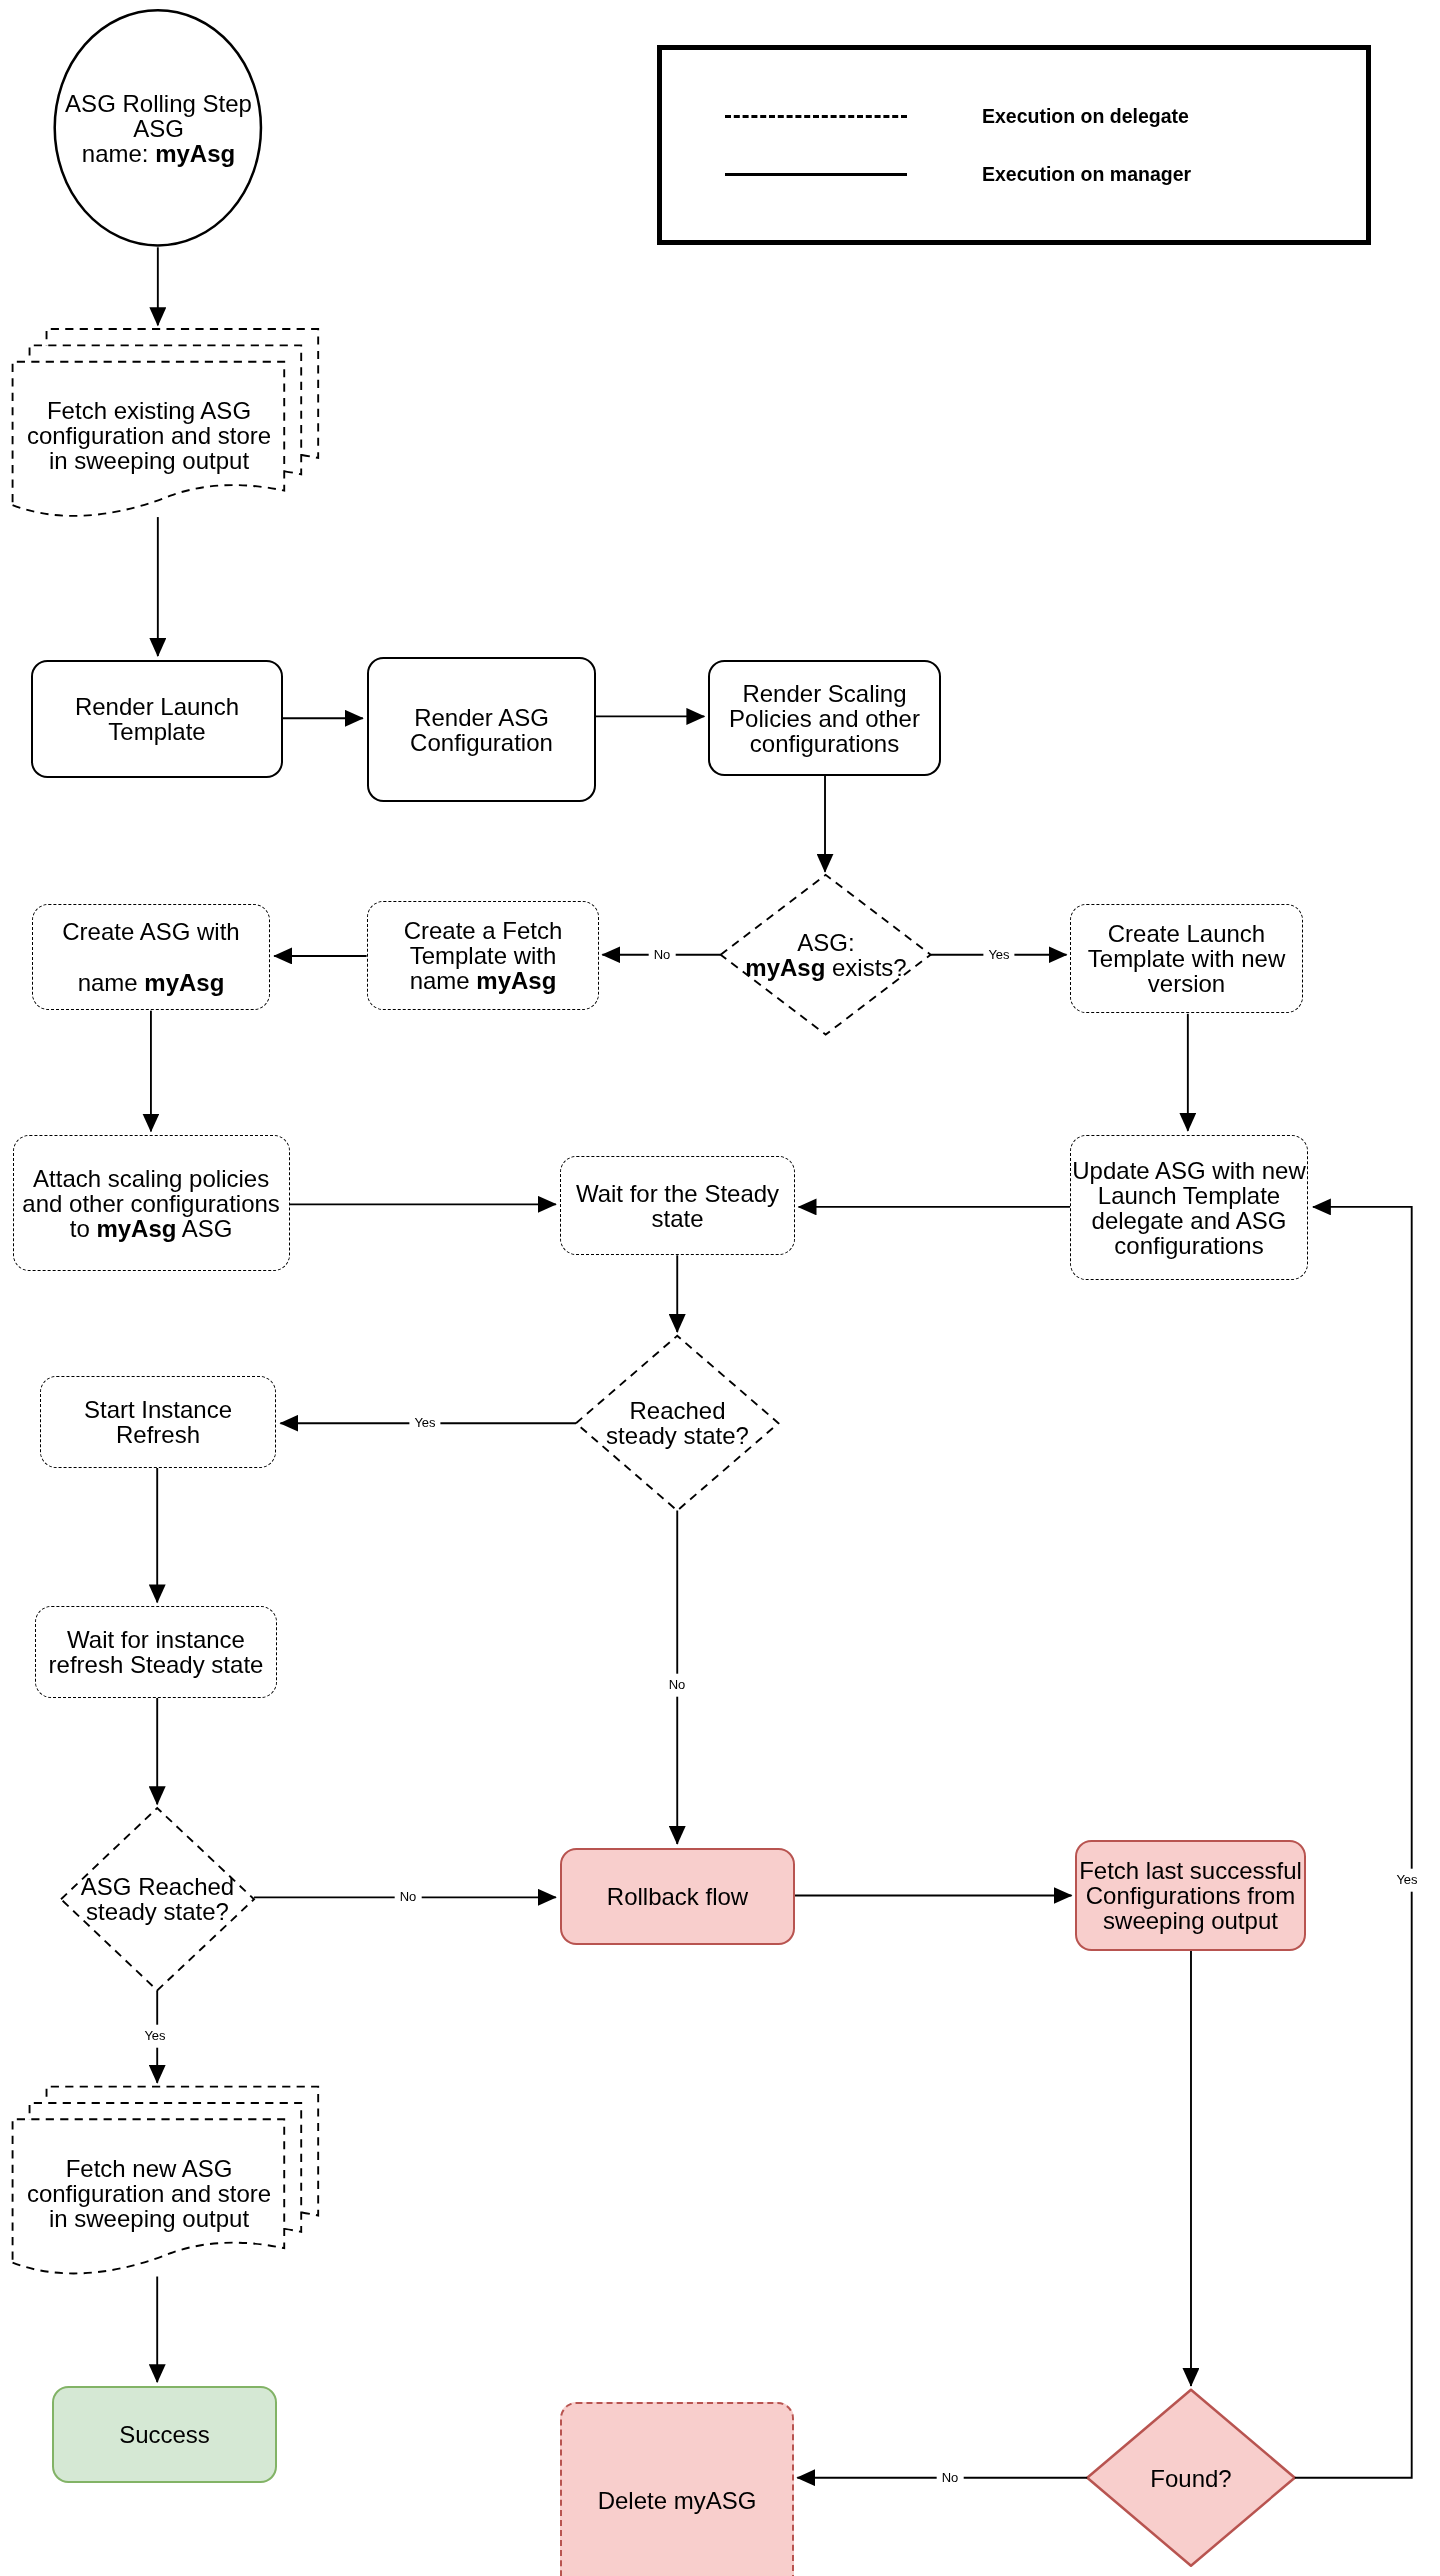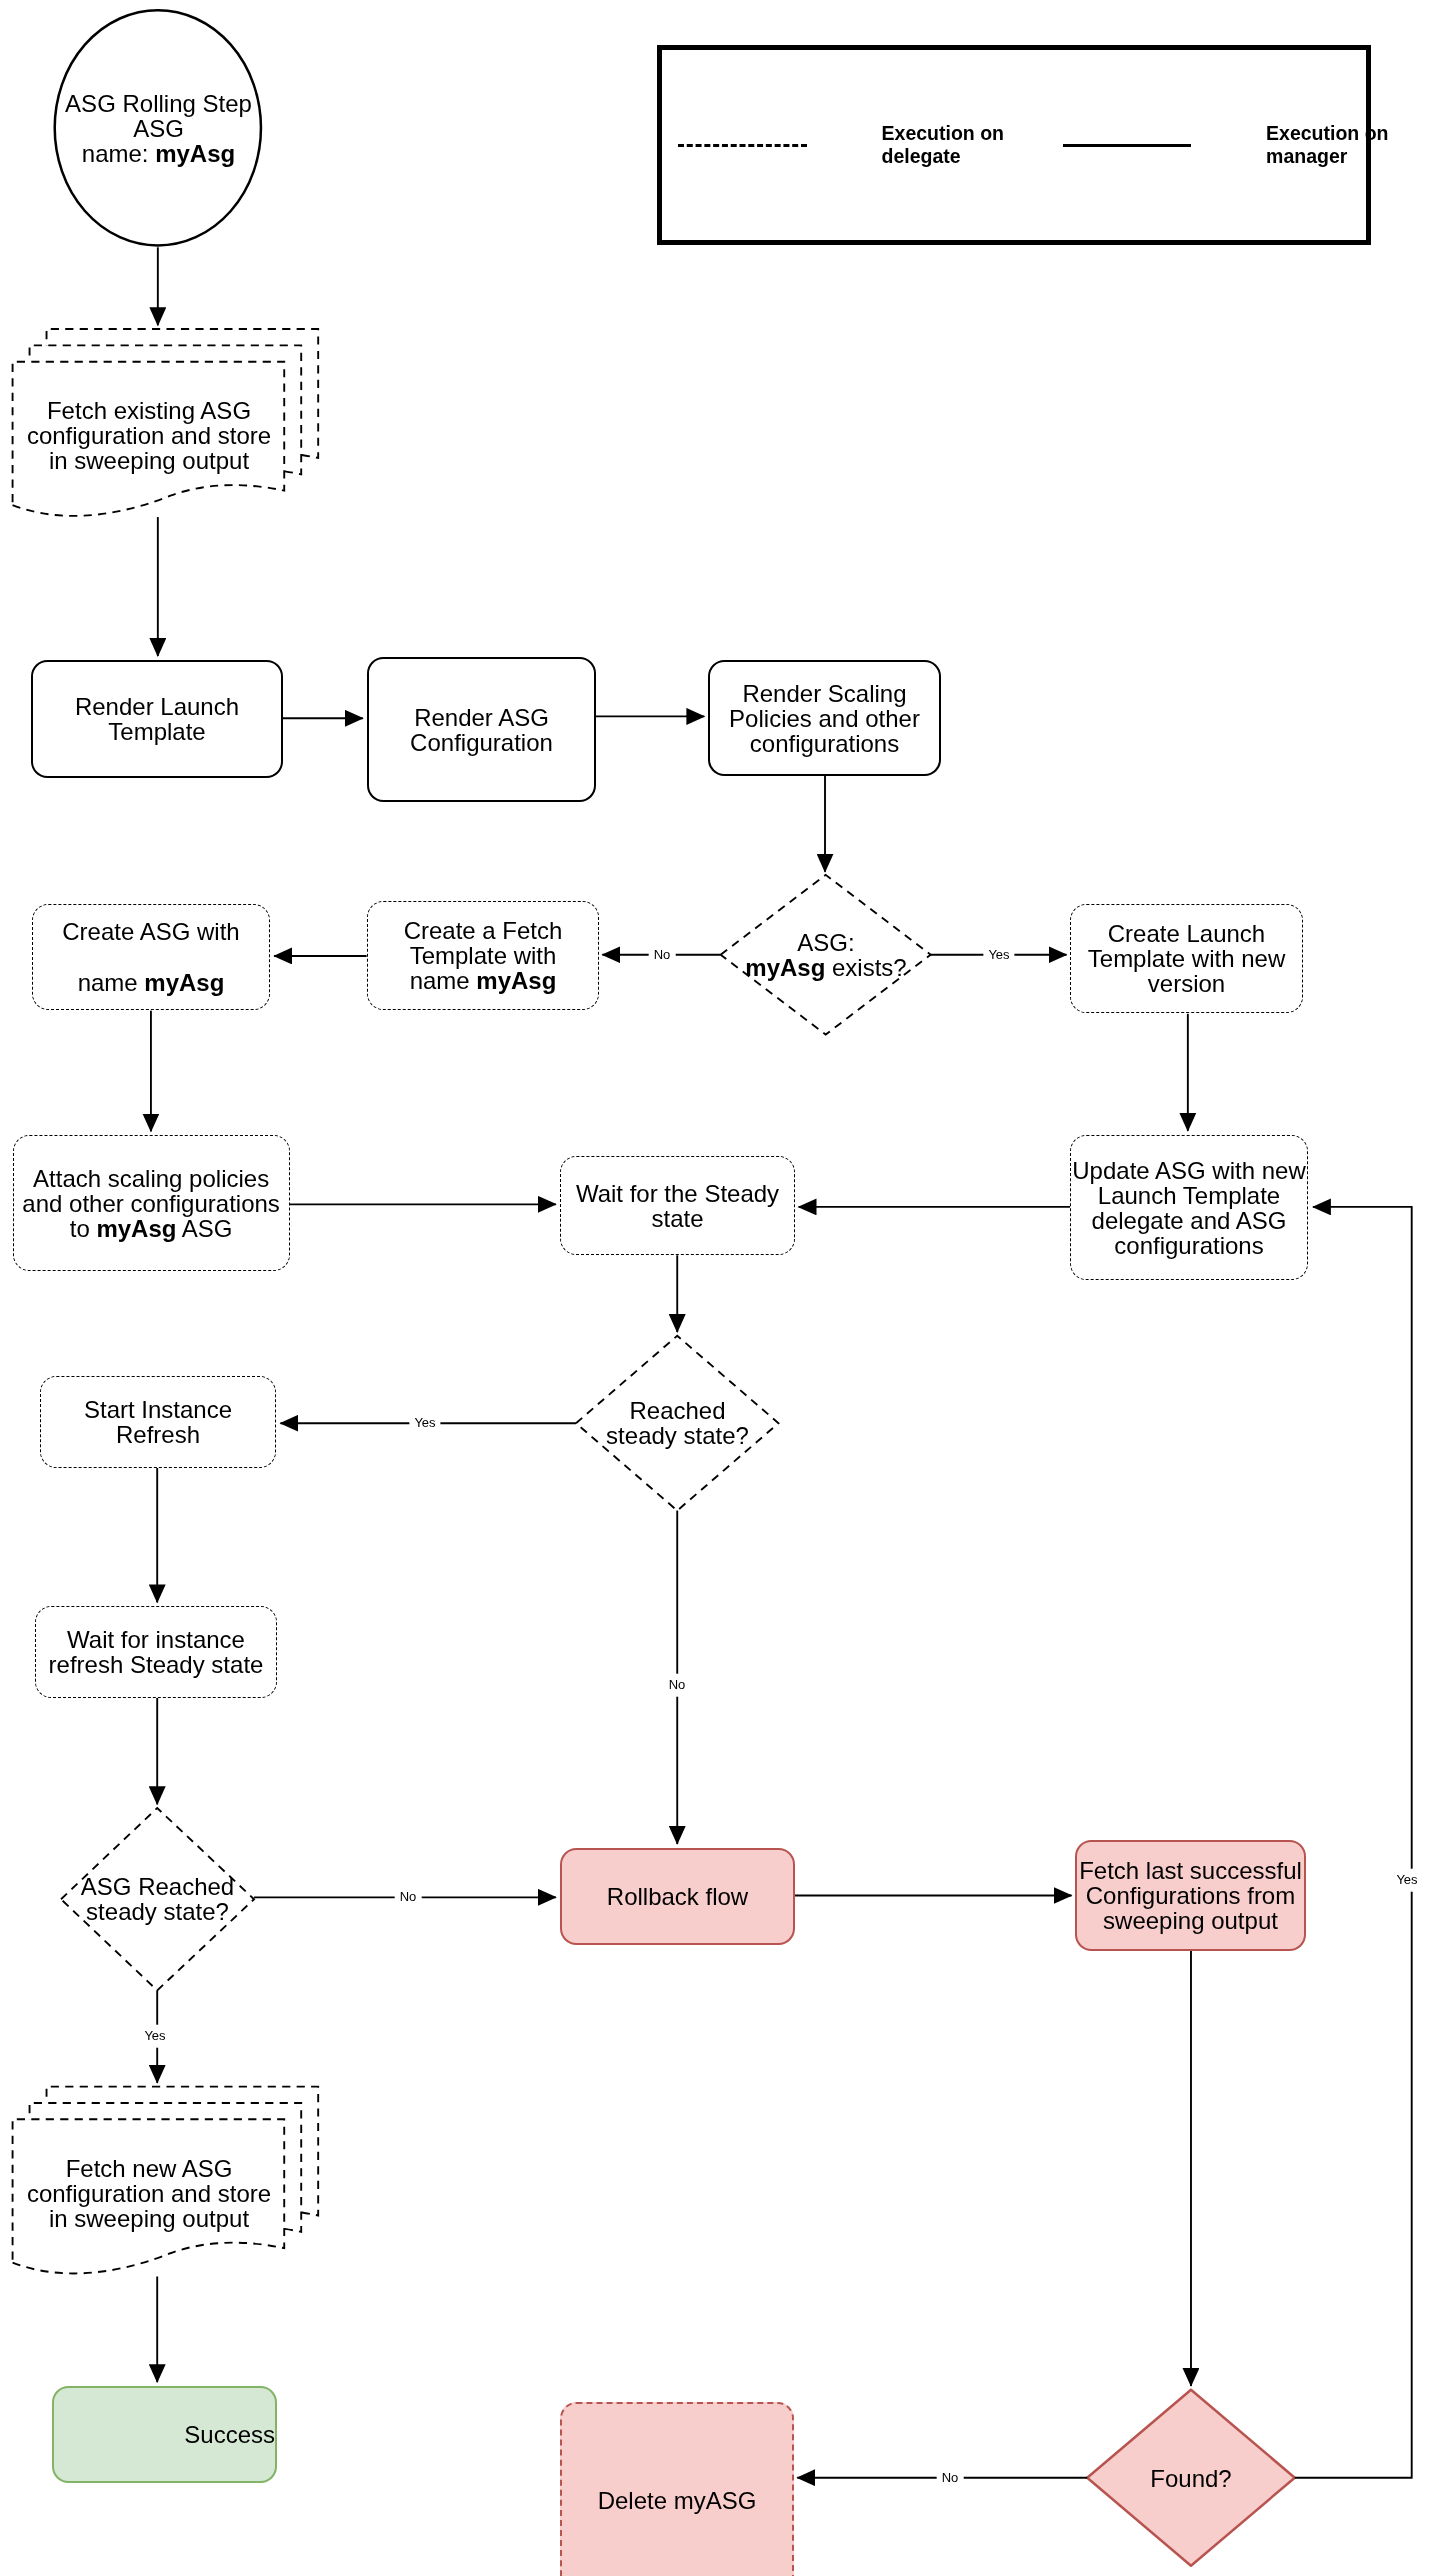--- a/index.html
+++ b/index.html
@@ -11,21 +11,21 @@
   .rect{border:1.9px dashed #000;border-radius:16.4px;}
   .solid{border:2.5px solid #000;border-radius:16.4px;}
   .pink{background:#F8CECC;border:2.5px solid #B85450;border-radius:16.4px;}
   .pink-dashed{background:#F8CECC;border:2.5px dashed #B85450;border-radius:16.4px;}
   .green{background:#D5E8D4;border:2.5px solid #82B366;border-radius:16.4px;}
   .overlay{background:transparent;border:none;}
   .edge-label{position:absolute;z-index:3;transform:translate(-50%,-50%);background:#fff;
         padding:0 5px;font-size:13px;line-height:22.6px;}
   #legend{position:absolute;left:657px;top:45px;width:714px;height:200px;z-index:2;
         border:5px solid #000;box-sizing:border-box;background:#fff;
-        display:flex;flex-direction:row;justify-content:center;gap:35px;padding-left:63px;}
+        display:flex;flex-direction:column;justify-content:center;gap:35px;padding-left:63px;}
   .legend-row{display:flex;align-items:center;gap:75px;}
   .legend-line{width:182px;height:0;}
   .dashed-sample{border-top:3.1px dashed #000;}
   .solid-sample{border-top:3.1px solid #000;}
   .legend-label{font-weight:bold;font-size:19.5px;}
   b{font-weight:bold;}
 </style>
 </head>
 <body>
 
@@ -194,21 +194,21 @@
     <div>Configurations from</div>
     <div>sweeping output</div>
   </div>
 
   <div class="node overlay" style="left:19px;top:2143px;width:260px;height:101px;">
     <div>Fetch new ASG</div>
     <div>configuration and store</div>
     <div>in sweeping output</div>
   </div>
 
-  <div class="node green" style="left:52px;top:2386px;width:225px;height:97px;align-items:flex-end;">
+  <div class="node green" style="left:52px;top:2386px;width:225px;height:97px;">
     <div>Success</div>
   </div>
 
   <div class="node pink-dashed" style="left:560px;top:2402px;width:234px;height:196px;">
     <div>Delete myASG</div>
   </div>
 
   <div class="node overlay" style="left:1087px;top:2456px;width:208px;height:44px;background:transparent;">
     <div>Found?</div>
   </div>

